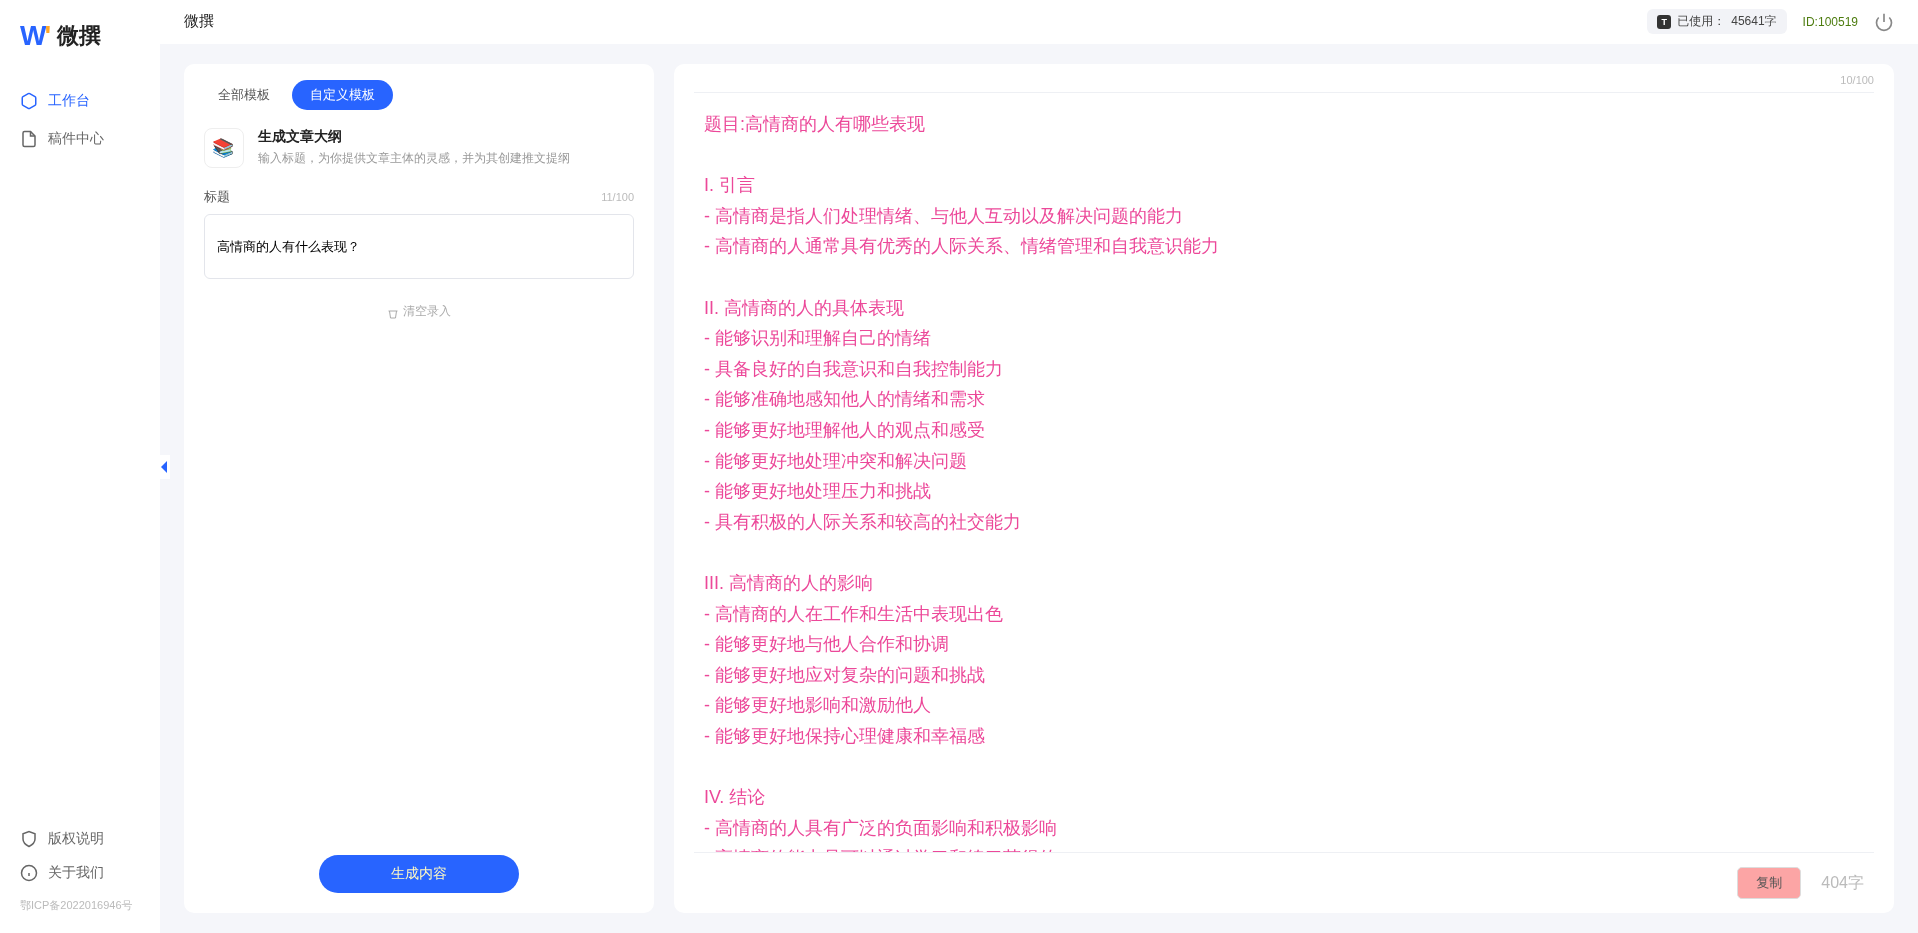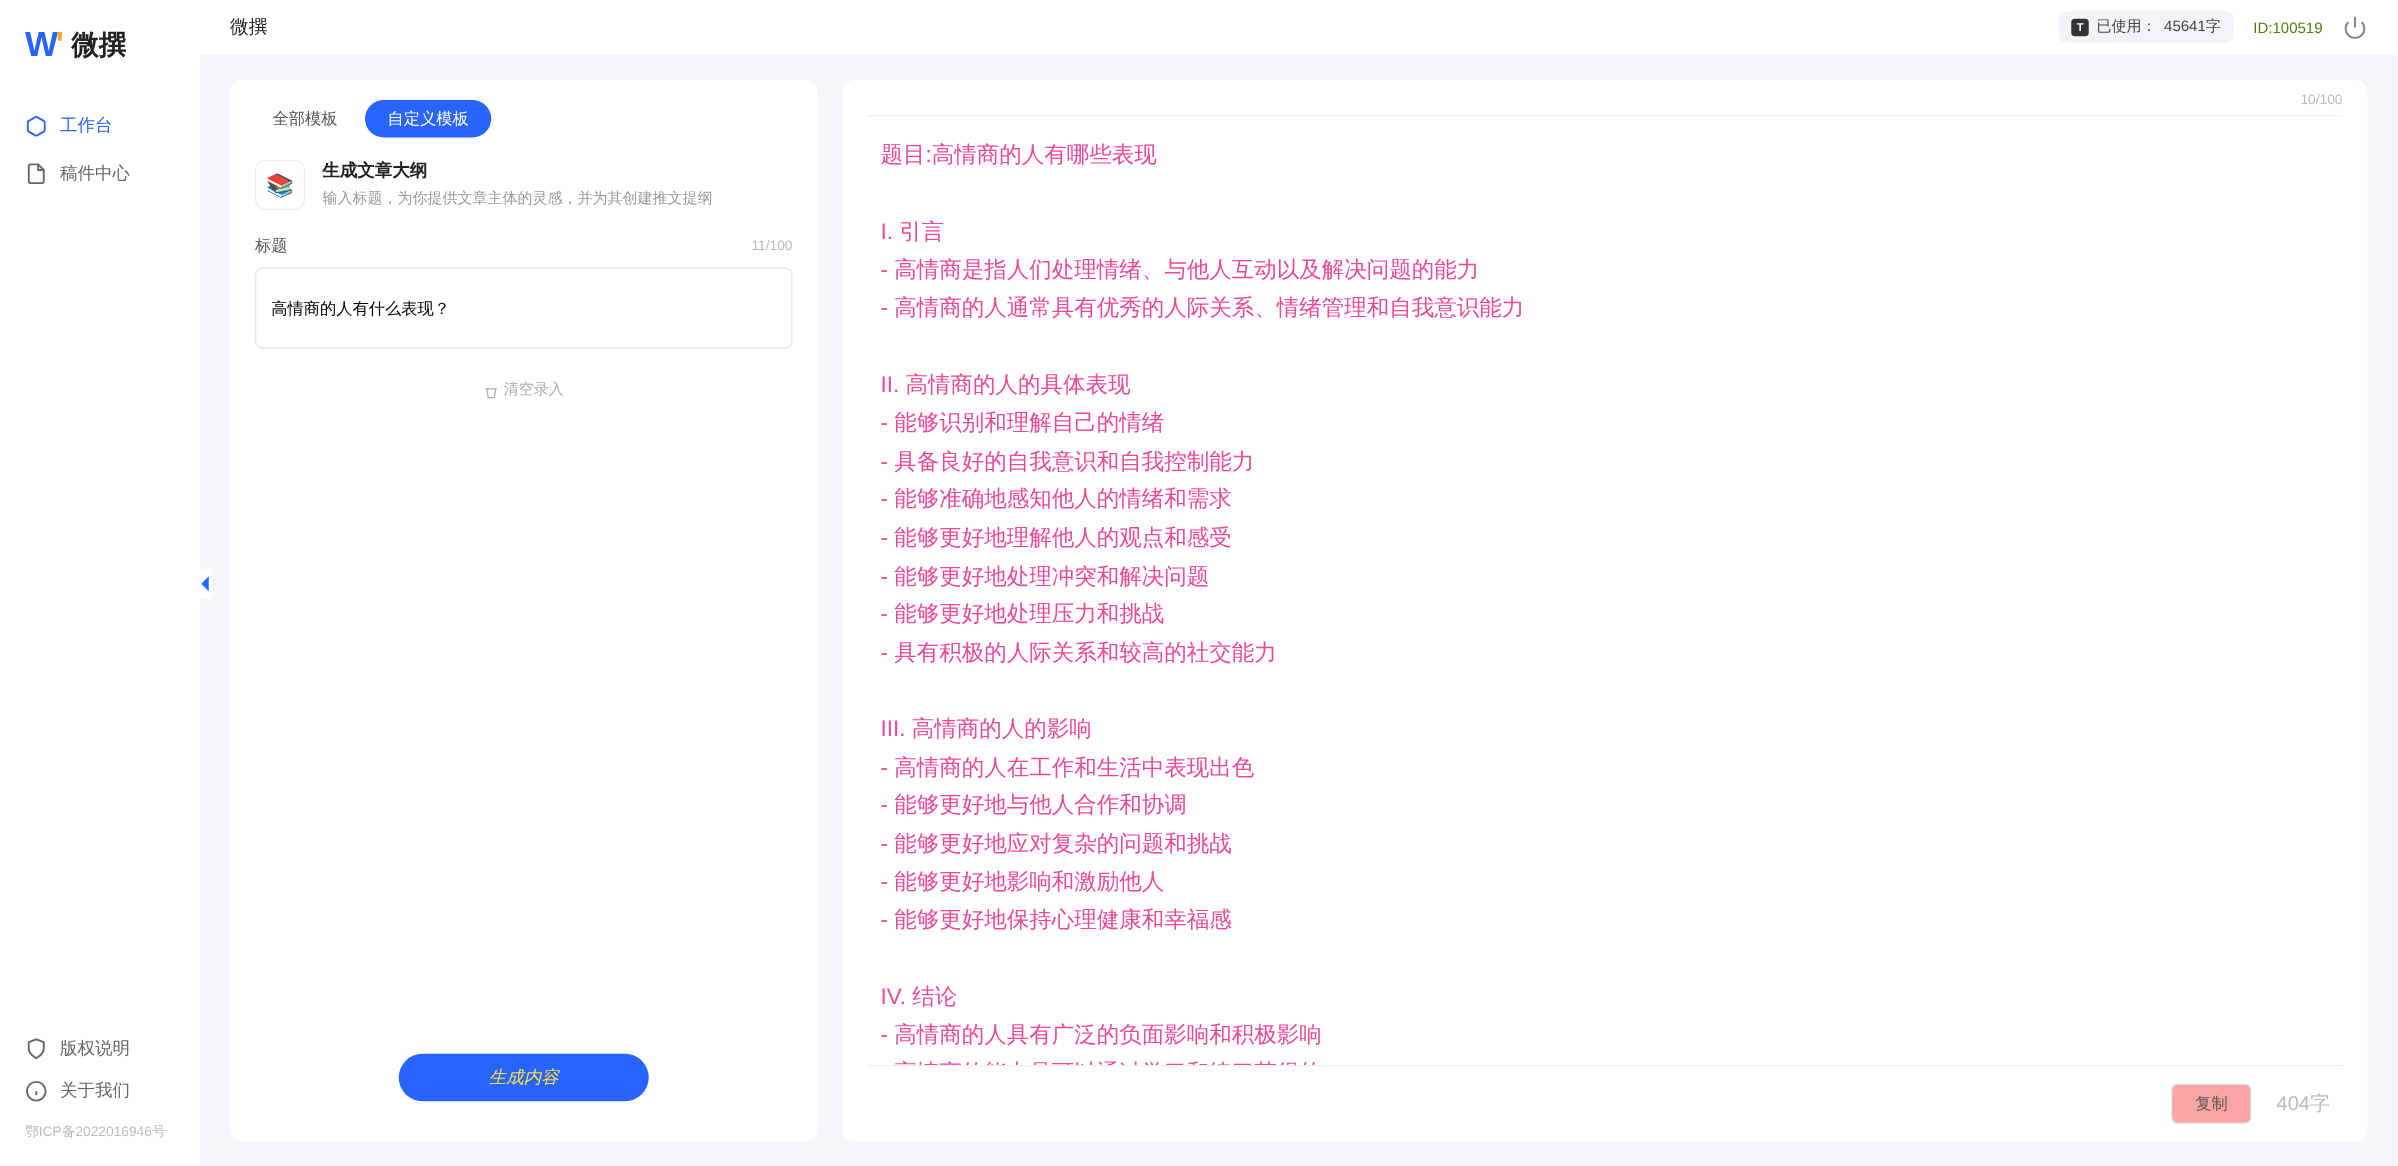--- a/index.html
+++ b/index.html
@@ -41,21 +41,21 @@
 .template-desc { font-size: 12px; color: #999; }
 .form-block { padding: 0 20px; flex: 1; display: flex; flex-direction: column; }
 .field-row { display: flex; justify-content: space-between; align-items: center; margin-bottom: 8px; }
 .field-label { font-size: 13px; color: #555; }
 .counter { font-size: 11px; color: #bbb; }
 .title-input { width: 100%; border: 1px solid #e3e5eb; border-radius: 6px; padding: 24px 12px; font-size: 13px; outline: none; }
 .clear-row { text-align: center; margin-top: 24px; }
 .clear-link { font-size: 12px; color: #aaa; cursor: pointer; display: inline-flex; align-items: flex-end; gap: 4px; }
 .clear-link svg { width: 12px; height: 12px; }
 .action-bar { padding: 20px; }
-.gen-btn { width: 200px; margin: 12px auto; display: block; background: #2864ff; color: #fde047; border: none; border-radius: 20px; padding: 10px 0; font-size: 14px; cursor: pointer; font-style: italic; }
+.gen-btn { width: 200px; margin: 0 auto; display: block; background: #2864ff; color: #fef9c3; border: none; border-radius: 20px; padding: 10px 0; font-size: 14px; cursor: pointer; }
 .output-head { padding: 20px 30px 8px; text-align: center; position: relative; border-bottom: 1px solid #eef0f4; margin: 0 20px; }
 .output-title { font-size: 24px; font-weight: 400; color: #111; font-family: "SimSun", serif; }
 .output-count { position: absolute; right: 0; bottom: 6px; font-size: 11px; color: #bbb; }
 .output-body { flex: 1; overflow: auto; padding: 16px 30px; font-size: 18px; line-height: 1.7; color: #ec4899; white-space: pre-wrap; }
 .output-foot { border-top: 1px solid #eef0f4; margin: 0 20px; padding: 14px 10px; display: flex; justify-content: flex-end; align-items: center; gap: 20px; }
 .copy-btn { border: 1px solid #ddd; background: #fca5a5; border-radius: 5px; padding: 6px 18px; font-size: 13px; color: #555; cursor: pointer; }
 .word-count { font-size: 16px; color: #bbb; }
 </style>
 </head>
 <body>

